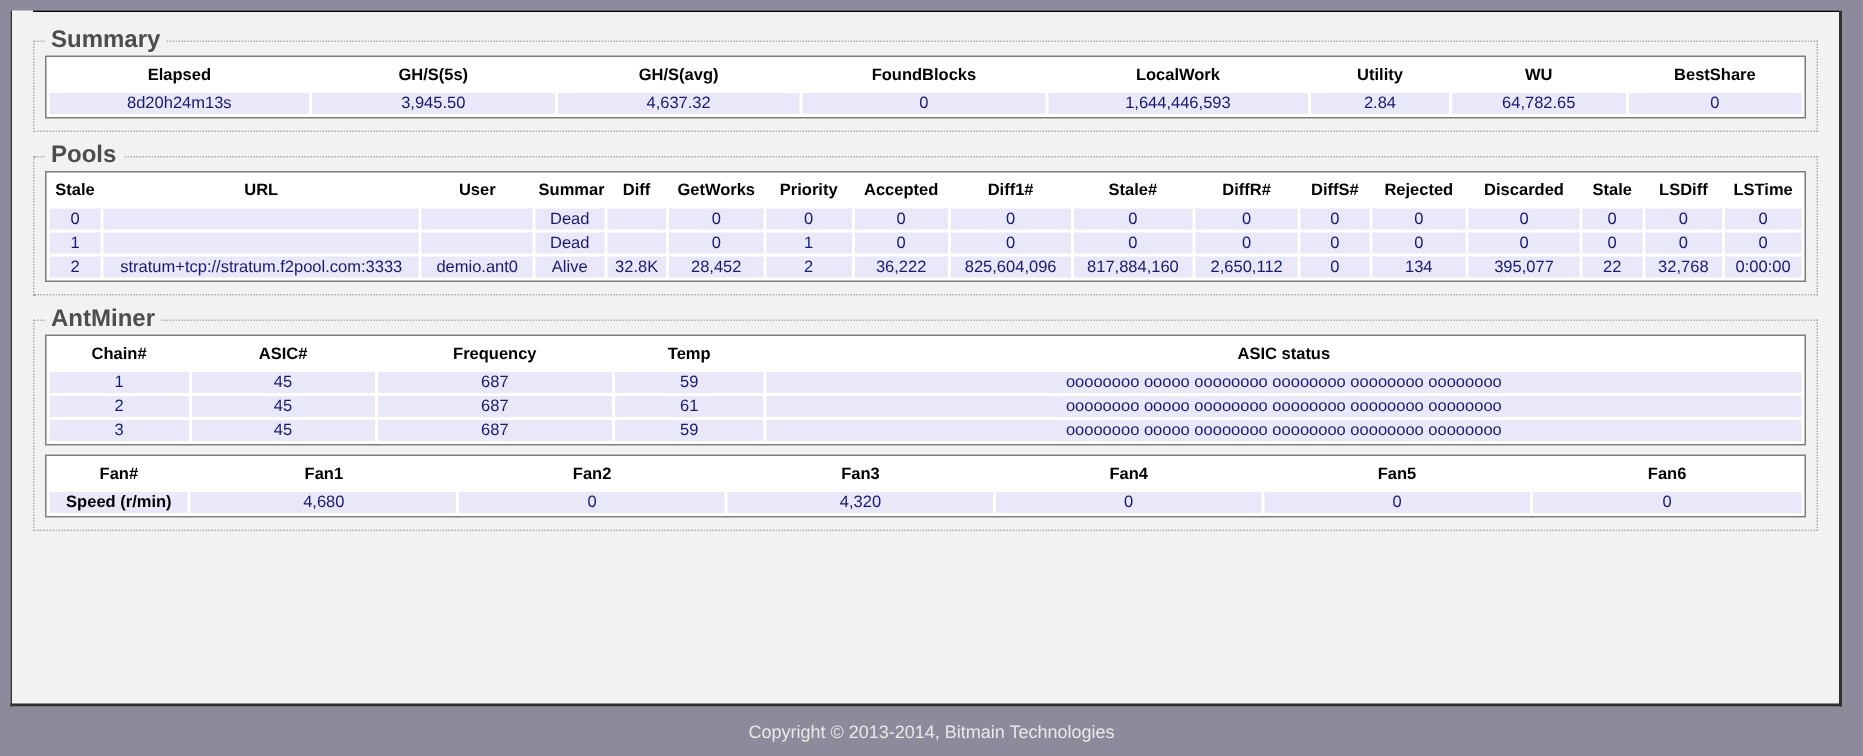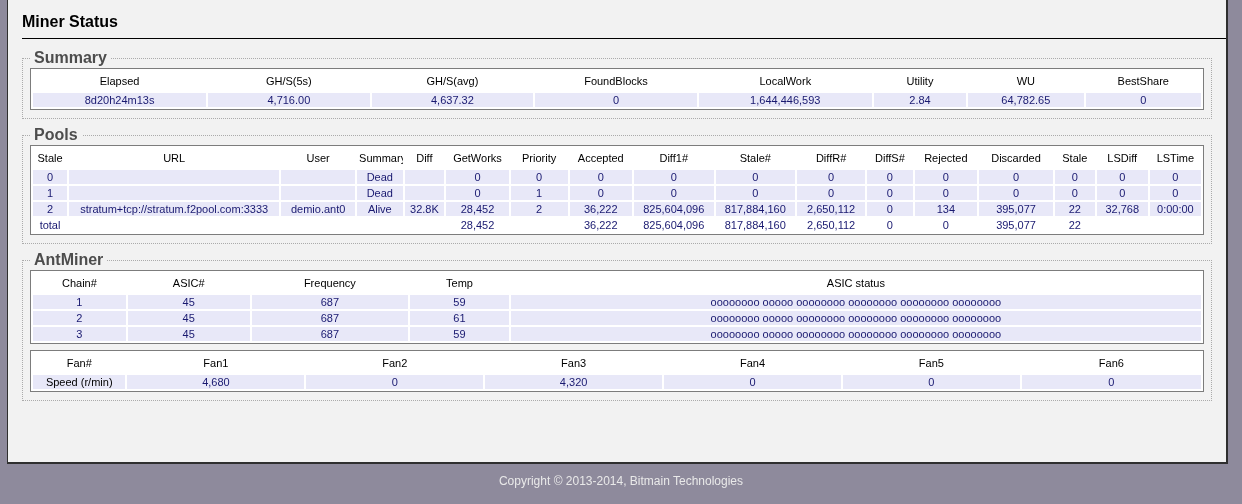--- a/index.html
+++ b/index.html
@@ -48,21 +48,21 @@
     width: 100%;
     table-layout: fixed;
     border-collapse: separate;
     border-spacing: 2px;
     background: var(--table-bg, #ffffff);
     border: 1px solid var(--table-border, #7c7c7c);
     font-size: 11px;
   }
   th {
     color: var(--header-text, #000000);
-    font-weight: normal;
+    font-weight: bold;
     padding: 4px 2px;
     overflow: hidden;
     white-space: nowrap;
   }
   td {
     background: var(--cell-bg, #e8e8f8);
     color: var(--cell-text, #191970);
     text-align: center;
     padding: 1px 2px;
     overflow: hidden;
@@ -77,21 +77,20 @@
     color: var(--footer-text, #e9e9e9);
     font-size: 12px;
     padding-top: 10px;
   }
 </style>
 </head>
 <body>
 
 <div class="page">
 
-  <h1 class="page-title">Miner Status</h1>
   <hr class="title-rule">
 
   <fieldset>
     <legend>Summary</legend>
     <table>
       <colgroup>
         <col style="width:15%">
           <col style="width:14%">
           <col style="width:14%">
           <col style="width:14%">
@@ -108,21 +107,21 @@
             <th>FoundBlocks</th>
             <th>LocalWork</th>
             <th>Utility</th>
             <th>WU</th>
             <th>BestShare</th>
           </tr>
       </thead>
       <tbody>
           <tr>
             <td>8d20h24m13s</td>
-            <td>4,716.00</td>
+            <td>3,945.50</td>
             <td>4,637.32</td>
             <td>0</td>
             <td>1,644,446,593</td>
             <td>2.84</td>
             <td>64,782.65</td>
             <td>0</td>
           </tr>
         </tbody>
     </table>
   </fieldset>
@@ -221,39 +220,20 @@
             <td>825,604,096</td>
             <td>817,884,160</td>
             <td>2,650,112</td>
             <td>0</td>
             <td>134</td>
             <td>395,077</td>
             <td>22</td>
             <td>32,768</td>
             <td>0:00:00</td>
           </tr>
-          <tr class="row-plain">
-            <td>total</td>
-            <td></td>
-            <td></td>
-            <td></td>
-            <td></td>
-            <td>28,452</td>
-            <td></td>
-            <td>36,222</td>
-            <td>825,604,096</td>
-            <td>817,884,160</td>
-            <td>2,650,112</td>
-            <td>0</td>
-            <td>0</td>
-            <td>395,077</td>
-            <td>22</td>
-            <td></td>
-            <td></td>
-          </tr>
         </tbody>
     </table>
   </fieldset>
 
   <fieldset>
     <legend>AntMiner</legend>
 
     <table>
       <colgroup>
         <col style="width:8%">

